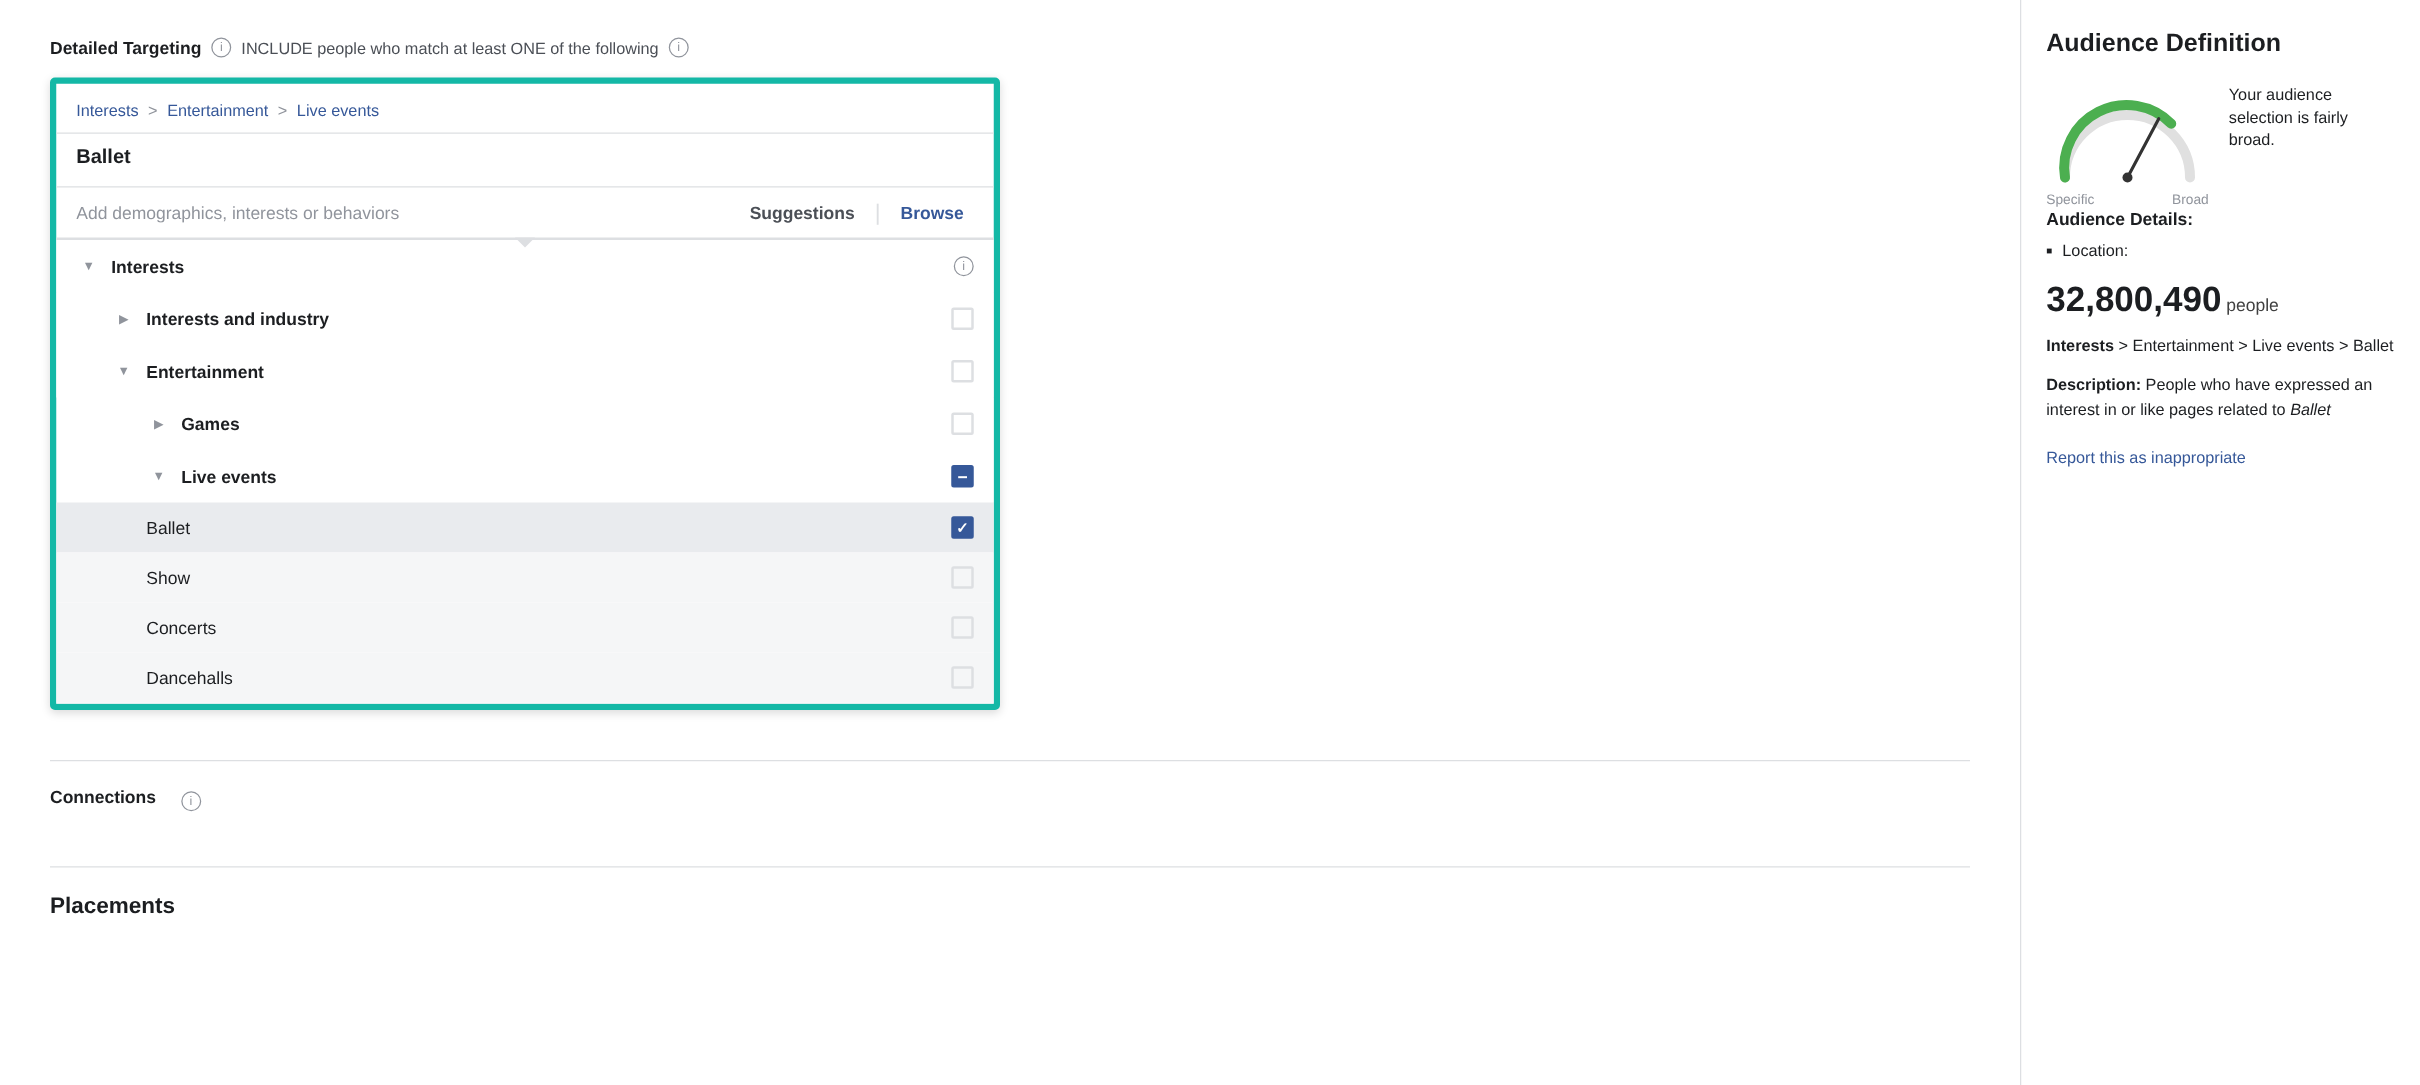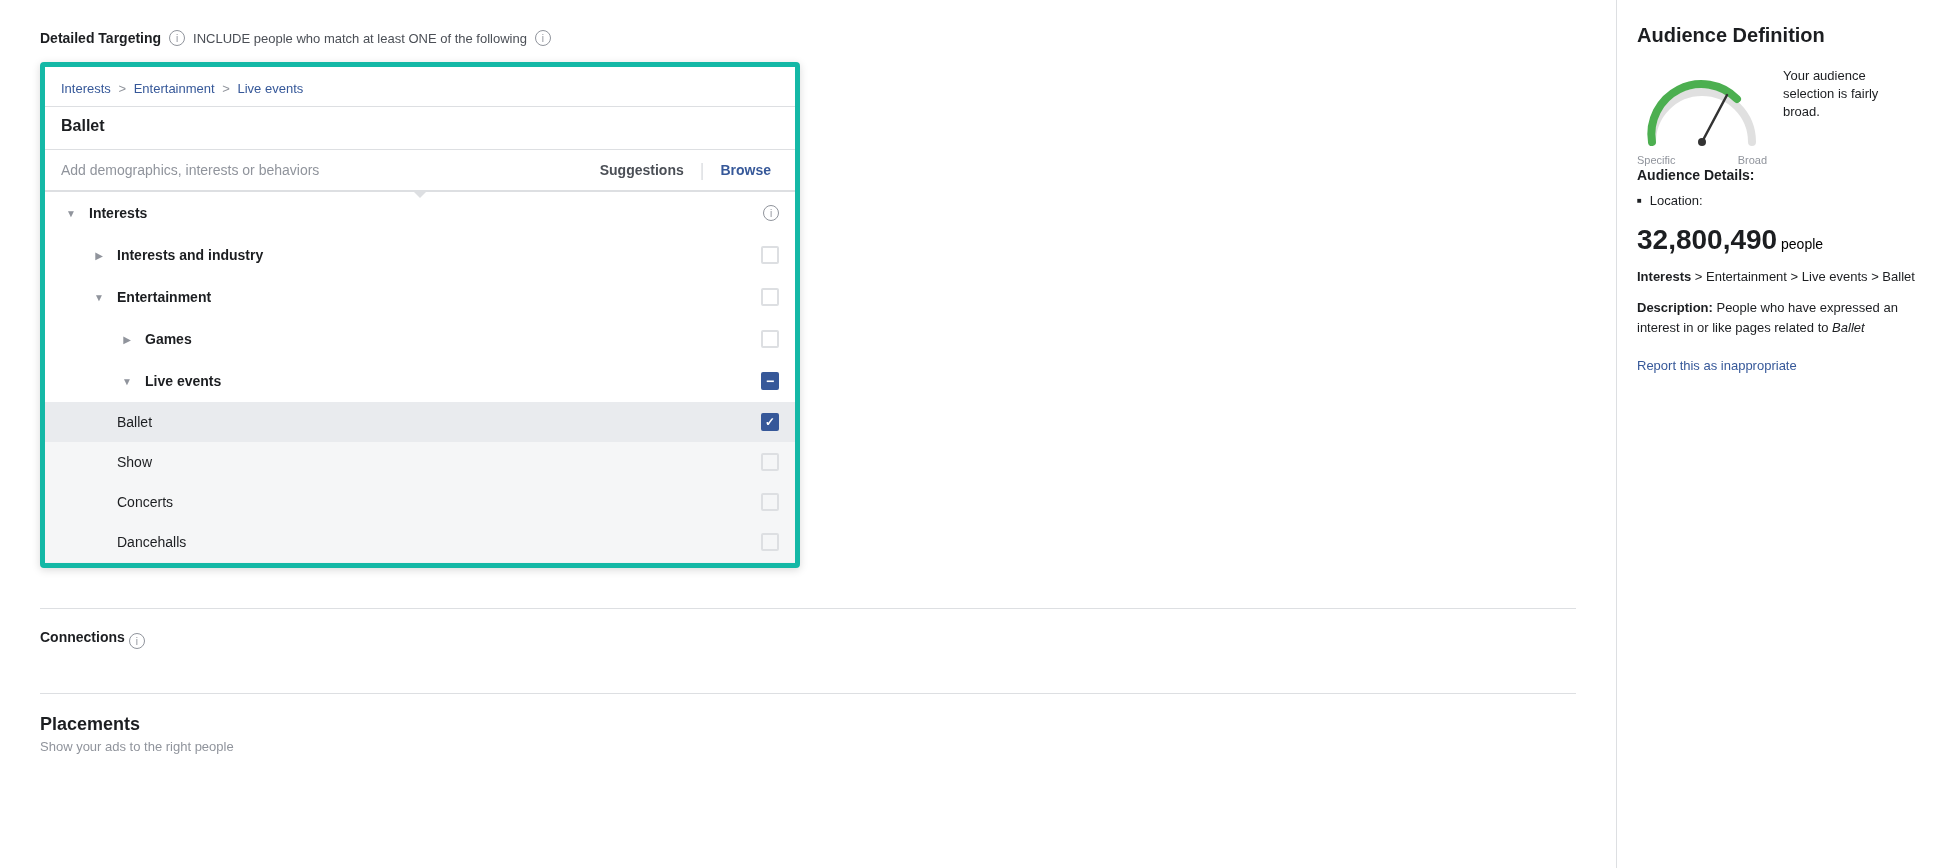--- a/index.html
+++ b/index.html
@@ -295,21 +295,21 @@
       margin-top: 3px;
       color: #1c1e21;
     }
     .audience-count {
       font-size: 28px;
       font-weight: 700;
       display: inline;
     }
     .audience-count-suffix {
       font-size: 14px;
-      color: #000000;
+      color: #404040;
     }
     .audience-count-row {
       margin-bottom: 12px;
     }
     .audience-path {
       font-size: 13px;
       color: #1c1e21;
       margin-bottom: 12px;
       line-height: 1.4;
     }
@@ -428,29 +428,28 @@
               <span class="leaf-label">Dancehalls</span>
               <div class="checkbox"></div>
             </div>
 
           </div>
         </div>
       </div>
     </div>
 
     <div class="connections-section">
-      <div style="display:flex; align-items:center; gap:4px;">
+      <div style="display:flex; align-items:center; gap:20px;">
         <span class="connections-title">Connections</span>
         <span class="info-icon">i</span>
       </div>
     </div>
 
     <div class="placements-section">
       <div class="placements-title">Placements</div>
-      <div class="placements-subtitle">Show your ads to the right people</div>
     </div>
 
   </div>
 
   <div class="right-sidebar">
     <div class="audience-def-title">Audience Definition</div>
 
     
     <div class="gauge-container">
       <div>

